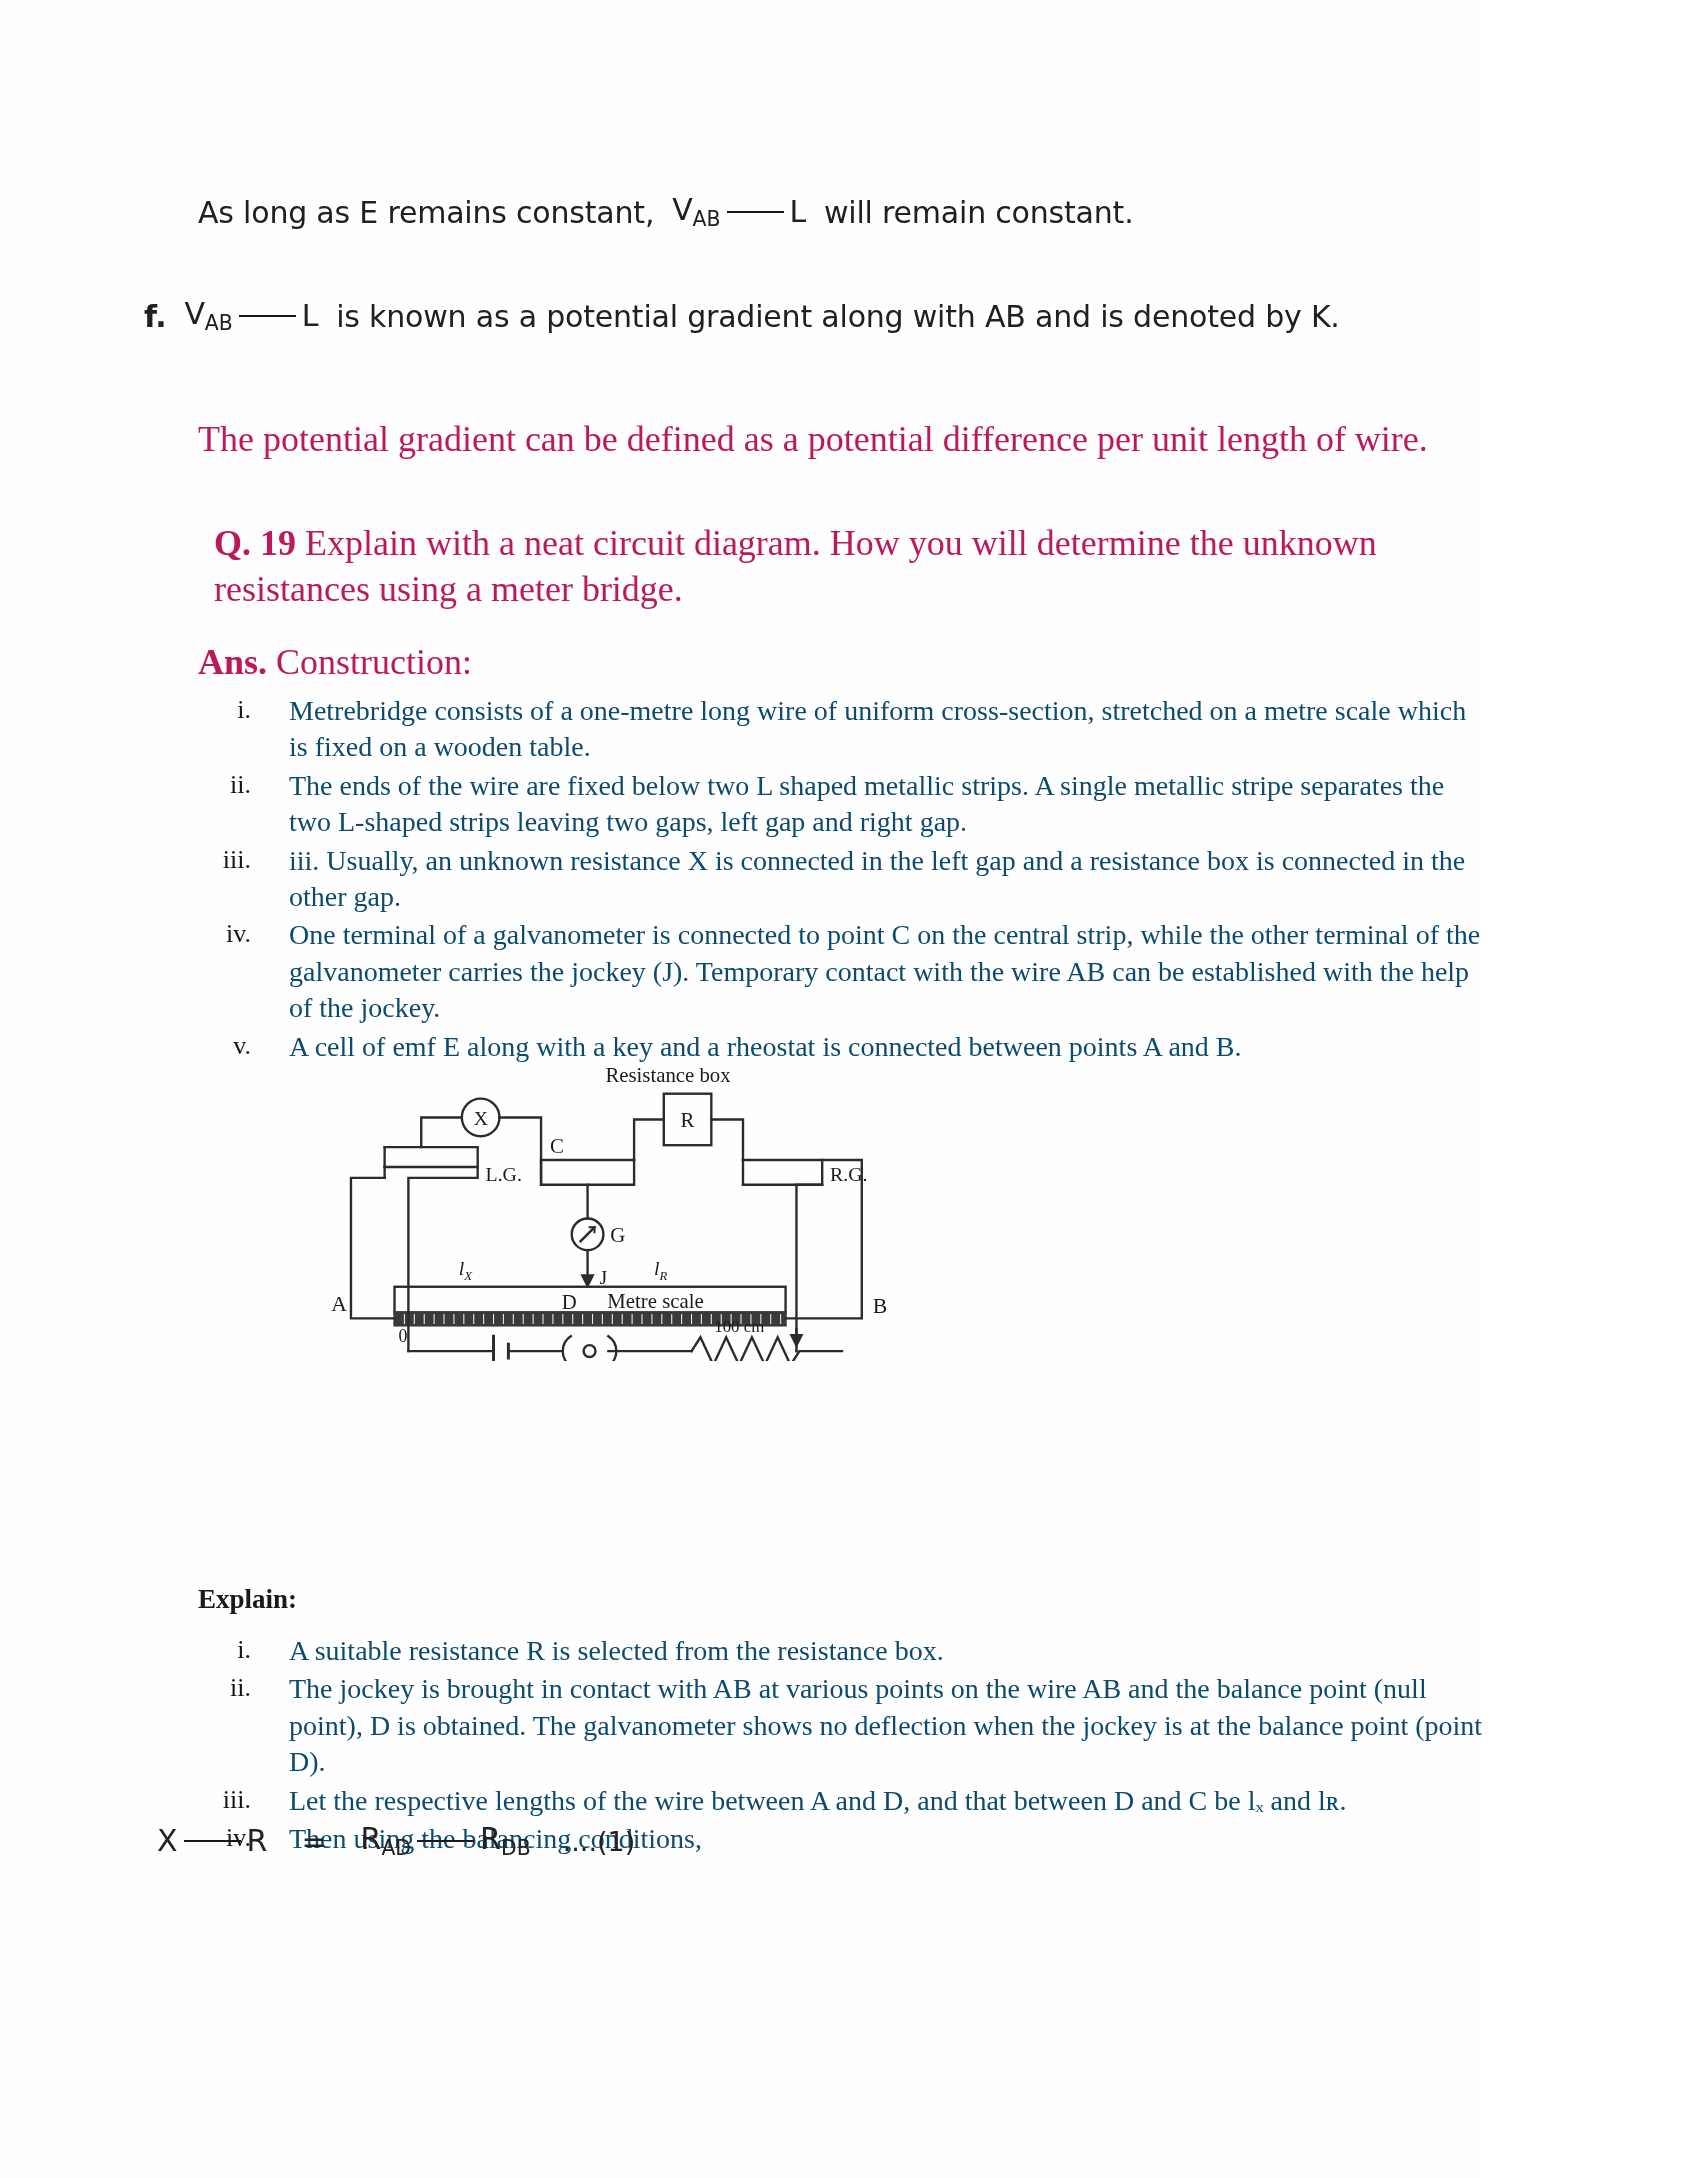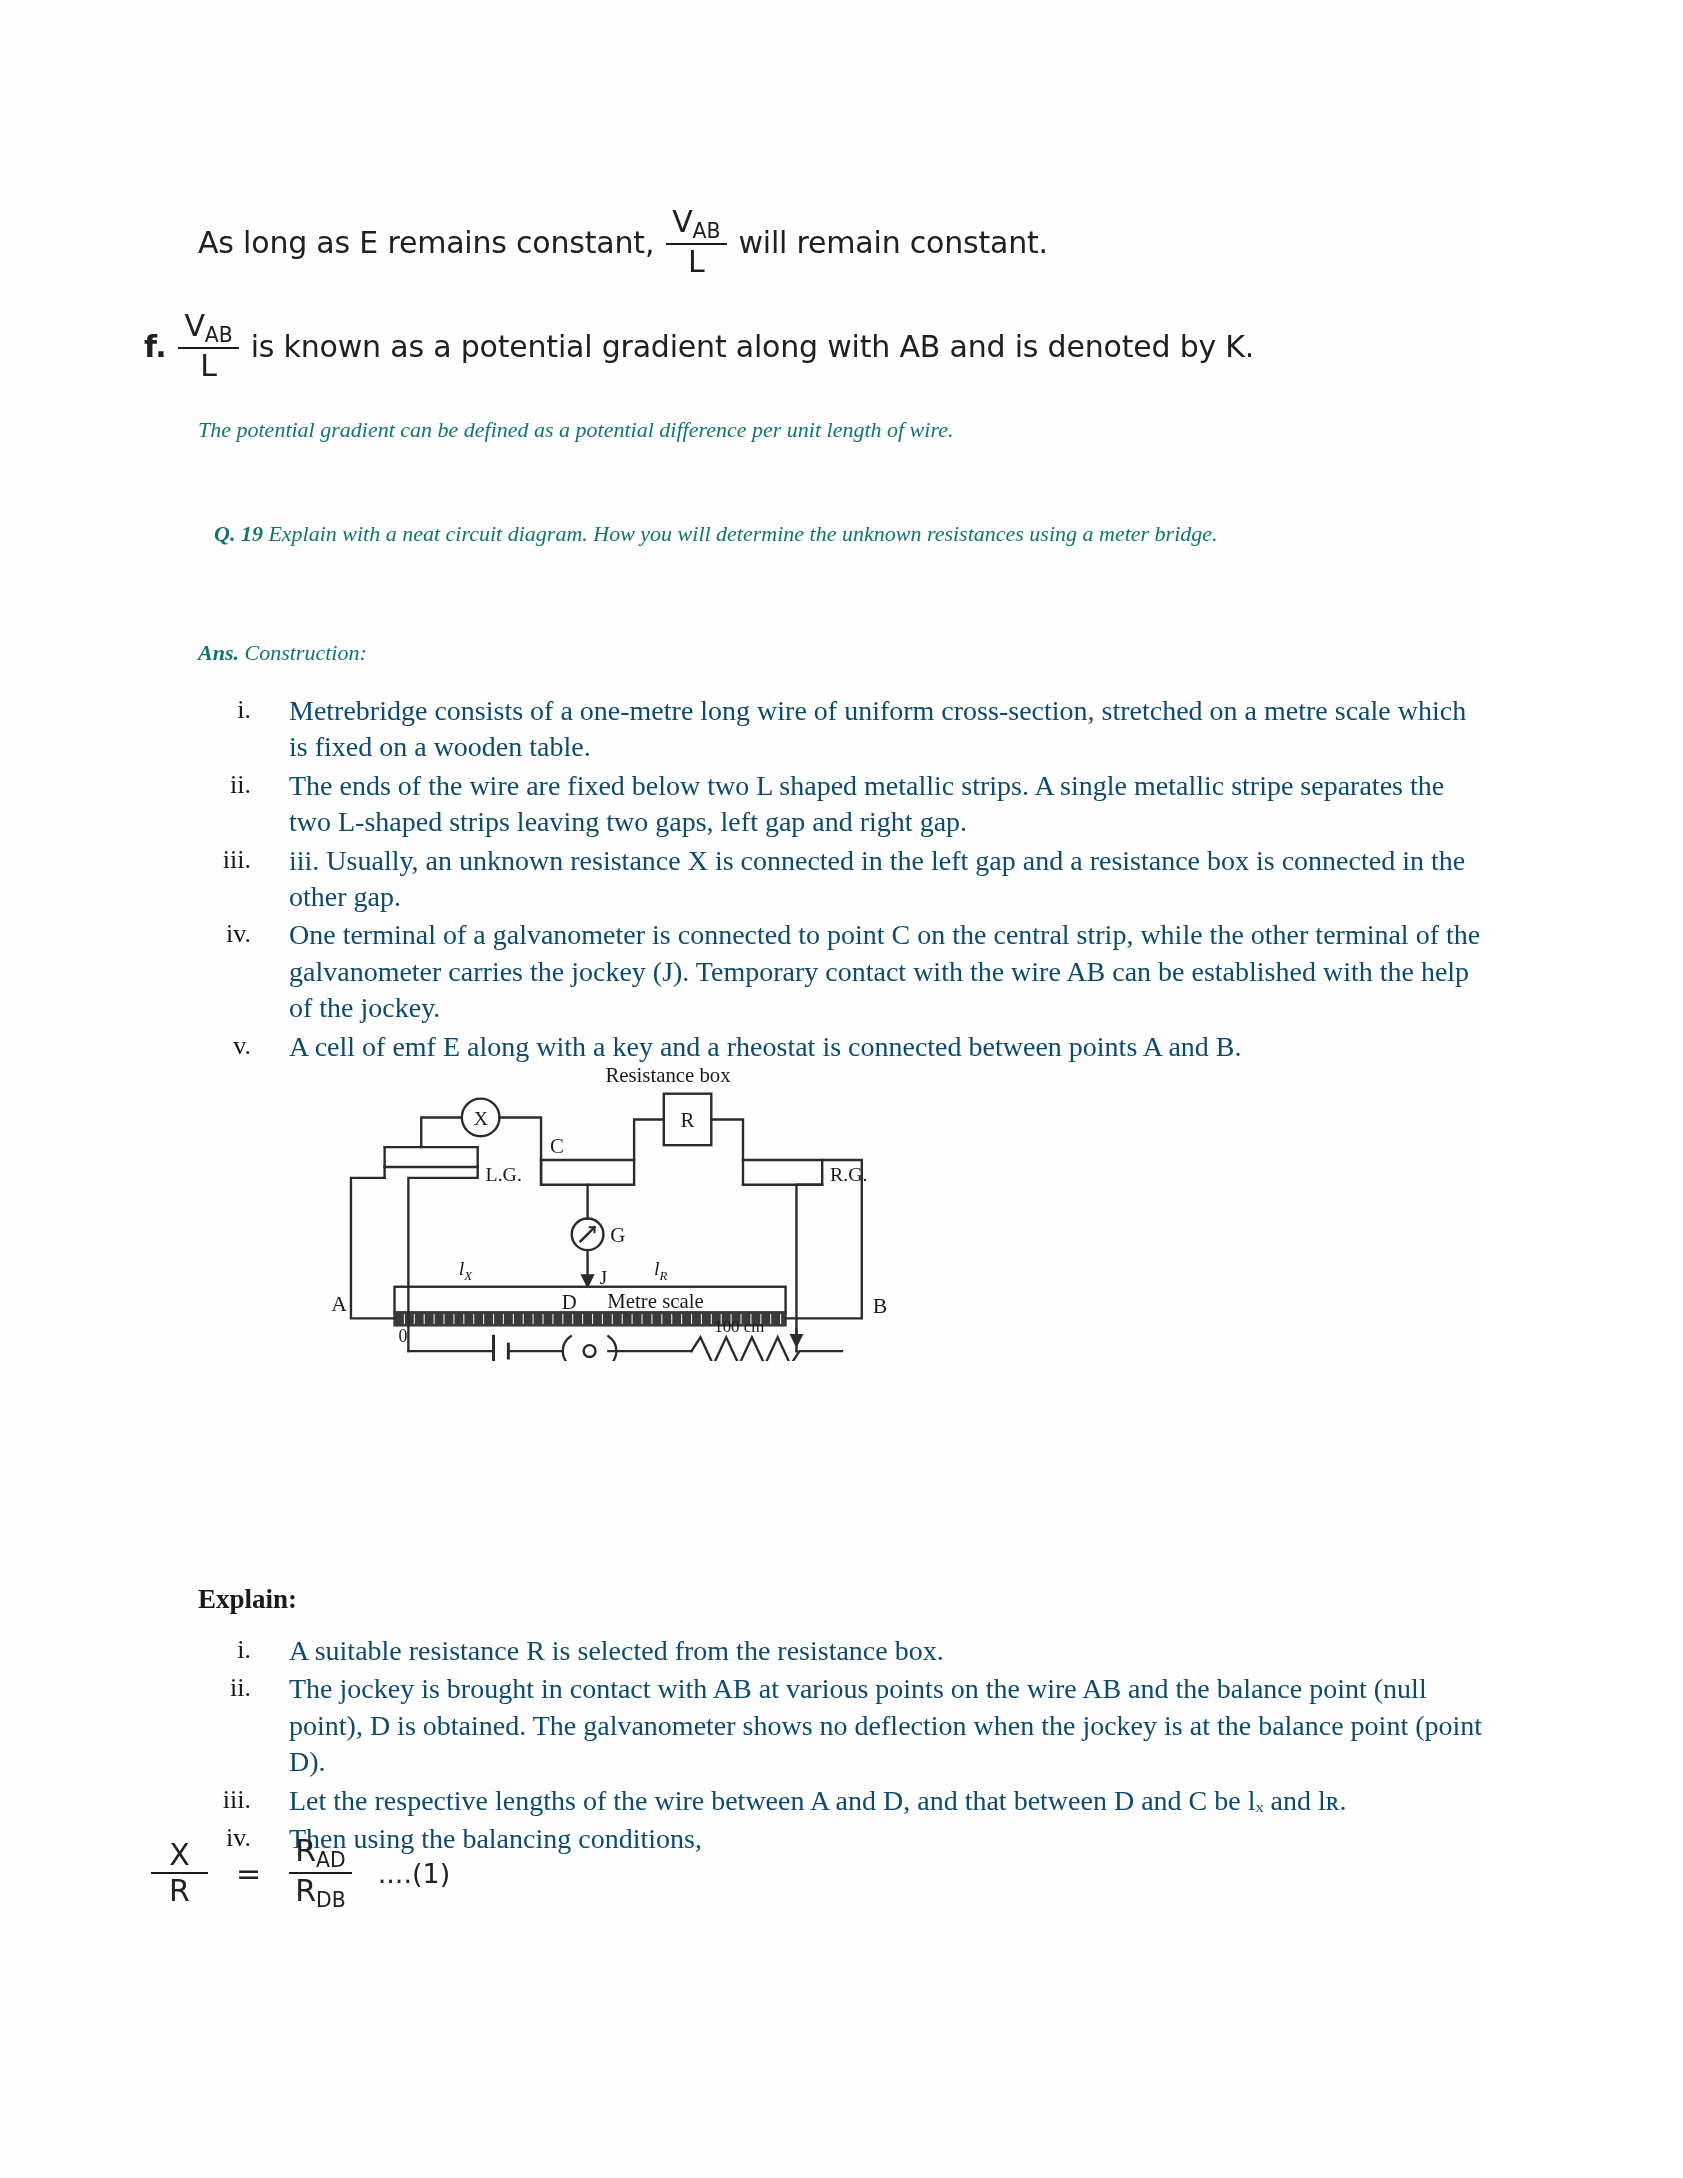--- a/index.html
+++ b/index.html
@@ -36,23 +36,23 @@
     color: #202020;
     display: flex;
     align-items: center;
     flex-wrap: nowrap;
     white-space: nowrap;
     letter-spacing: -0.2px;
   }
   .sansline .lead { }
   .frac {
     display: inline-flex;
-    flex-direction: column;
+    flex-direction: row;
     align-items: center;
-    margin: 12px 12px;
+    margin: 0 12px;
     vertical-align: middle;
     line-height: 1;
   }
   .frac .num, .frac .den {
     font-family: "DejaVu Sans", "Liberation Sans", sans-serif;
     font-size: 30px;
     padding: 2px 6px;
   }
   .frac .bar {
     display: block;
@@ -71,24 +71,23 @@
     font-weight: bold;
     font-size: 30px;
   }
 
   .row1 { position: absolute; left: 0px;  top: 0px; }
   .row2 { position: absolute; left: -54px; top: 104px; }
 
   
   .para {
     font-family: "Liberation Serif", "DejaVu Serif", serif;
-    font-size: 22px;
+    font-size: 36px;
     line-height: 1.28;
-    color: #0f766e;
-    font-style: italic;
+    color: #be185d;
   }
   .p-potgrad { position: absolute; left: 0px; top: 223px; width: 1277px; }
   .p-q19 { position: absolute; left: 16px; top: 327px; width: 1257px; }
   .p-ans { position: absolute; left: 0px; top: 446px; }
   .b { font-weight: bold; }
 
   
   .rlist {
     position: absolute;
     left: 0;

